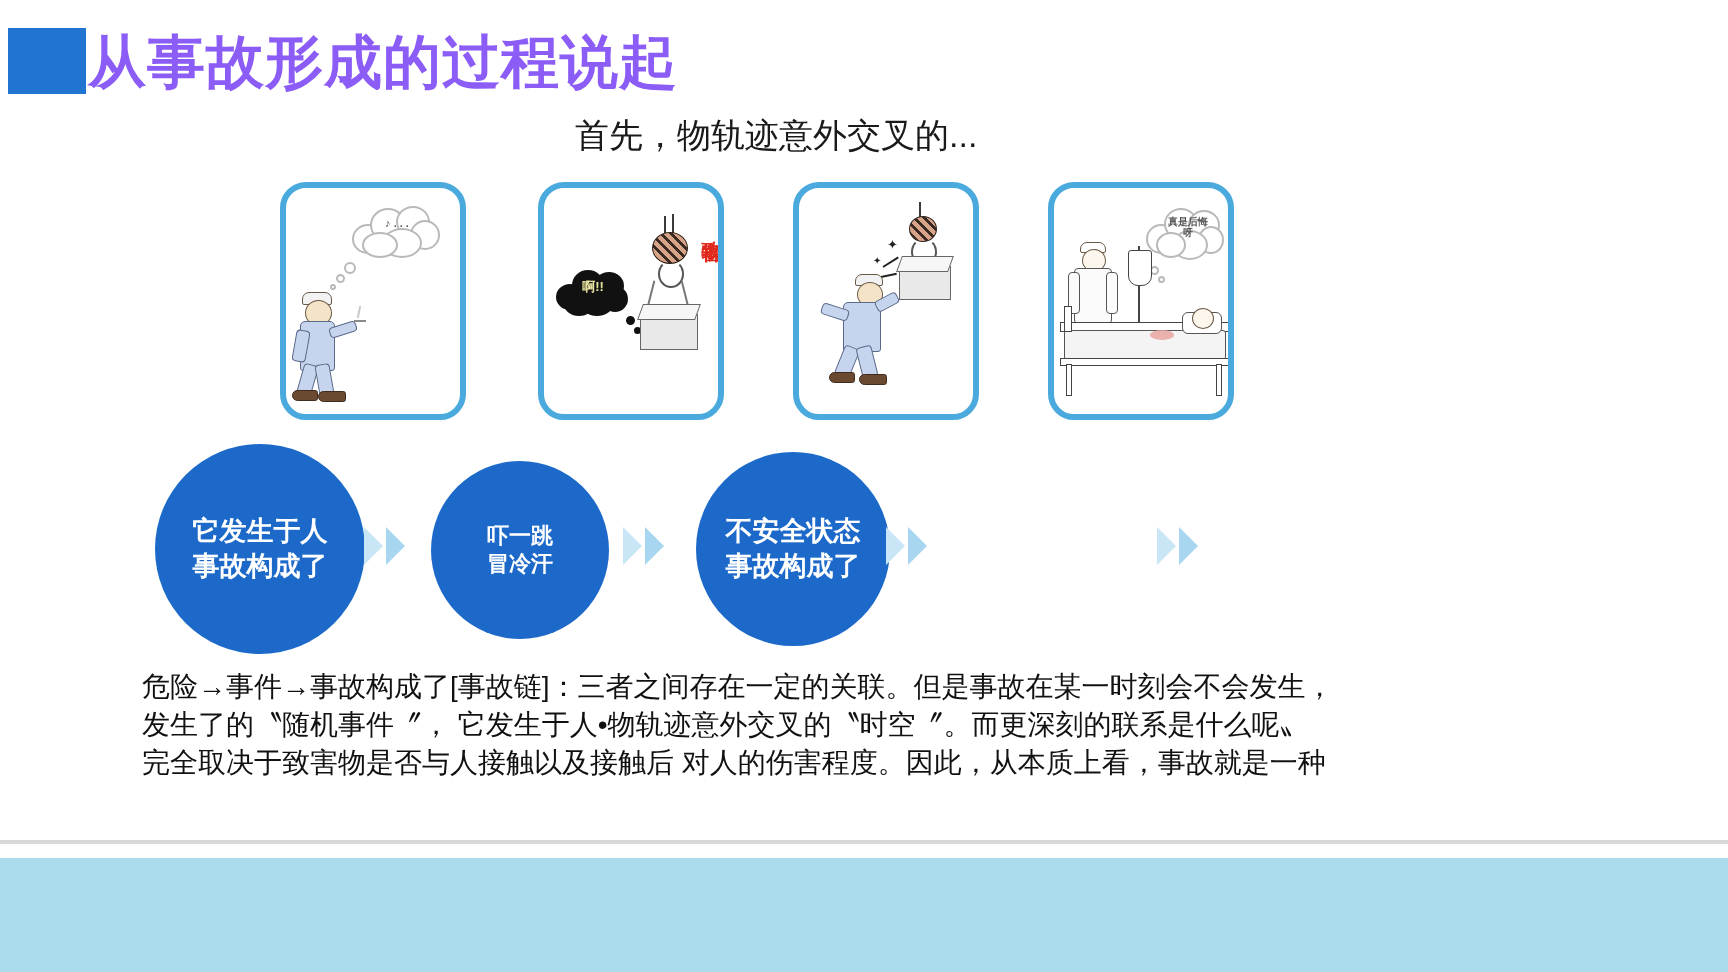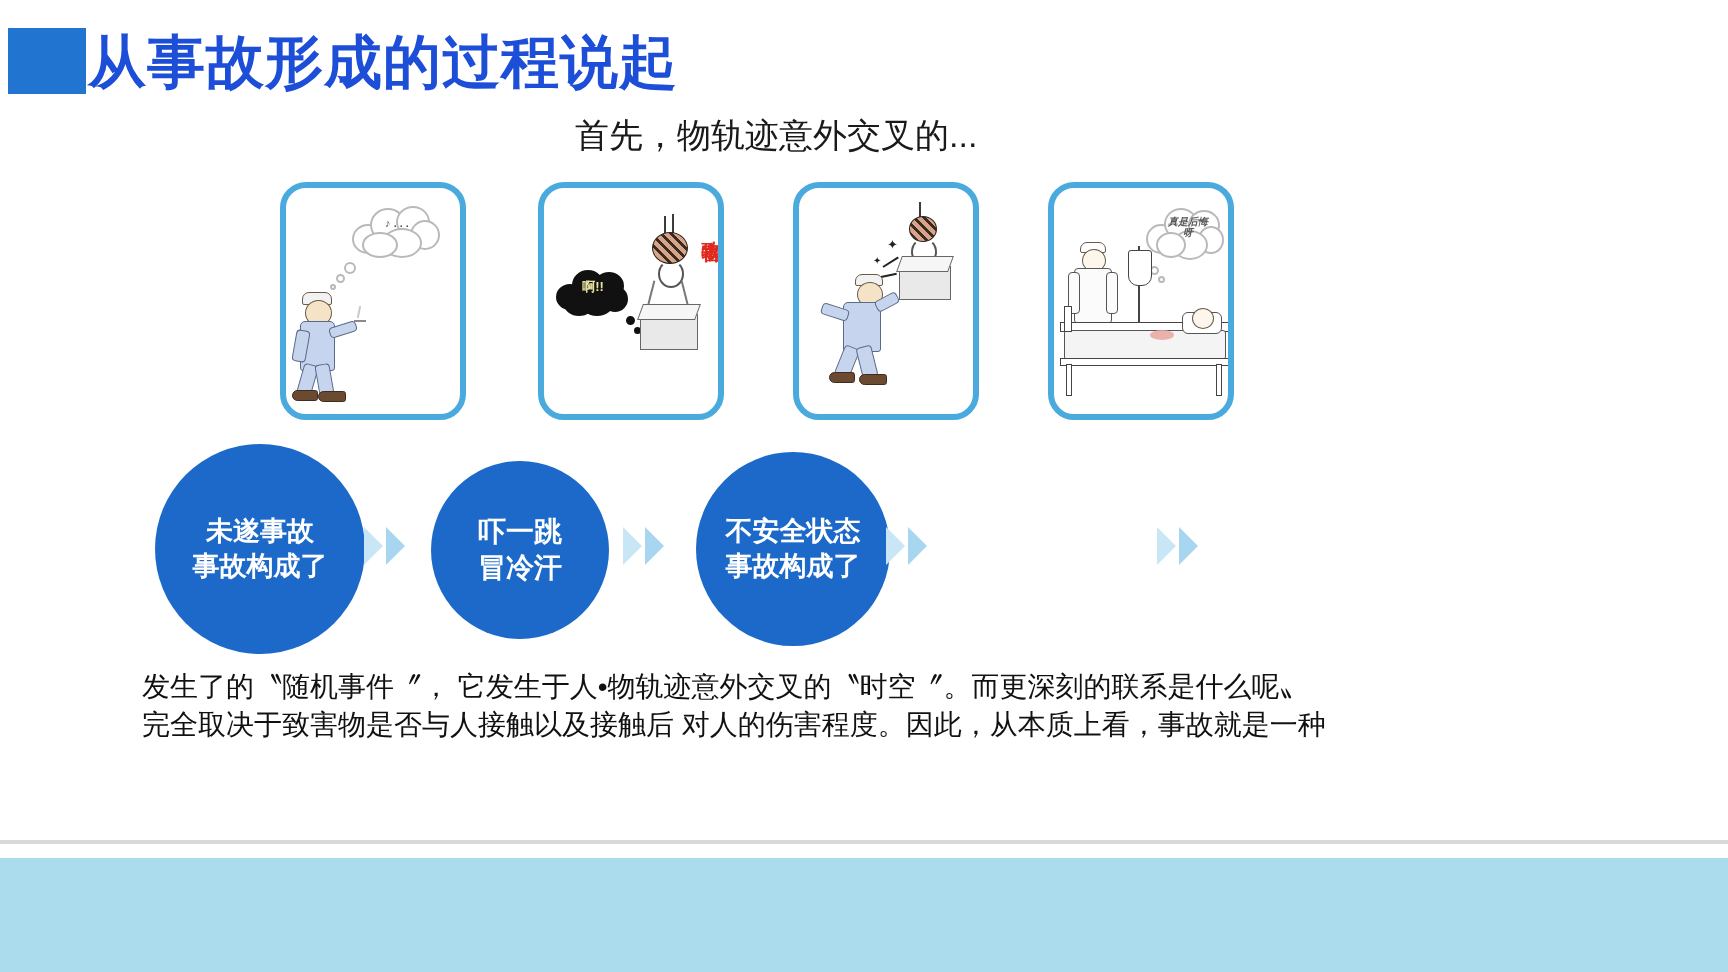--- a/index.html
+++ b/index.html
@@ -31,21 +31,21 @@
     width: 78px;
     height: 66px;
     background: #2175d0;
   }
   .title-text {
     position: absolute;
     left: 88px;
     top: 30px;
     font-size: 58px;
     font-weight: bold;
-    color: #1d4ed8;
+    color: #8b5cf6;
     letter-spacing: 1px;
     line-height: 64px;
     white-space: nowrap;
   }
 
   
   .subtitle {
     position: absolute;
     left: 575px;
     top: 113px;
@@ -212,21 +212,21 @@
     font-weight: bold;
     text-align: center;
     box-sizing: border-box;
   }
   .node .l {
     display:block;
     line-height: 1.28;
     white-space: nowrap;
   }
   .node.n1 { left: 0px;    width: 210px; height: 210px; top: -5px; font-size: 27px; }
-  .node.n2 { left: 276px;  width: 178px; height: 178px; top: 12px; font-size: 28px; }
+  .node.n2 { left: 276px;  width: 178px; height: 178px; top: 12px; font-size: 22px; }
   .node.n3 { left: 541px;  width: 194px; height: 194px; top: 3px;  font-size: 27px; }
   .node.n4 { left: 824px;  width: 178px; height: 178px; top: 12px; font-size: 26px; }
   .node.n5 { left: 1070px; width: 190px; height: 190px; top: 5px;  font-size: 27px; }
 
   .arrow {
     position: absolute;
     top: 78px;
     display: flex;
     gap: 3px;
     align-items: center;
@@ -383,21 +383,21 @@
     <div class="card c4">
       <div class="scene">
 
         <div class="cloud" style="left:92px; top:18px; width:80px; height:58px;">
           <i style="left:0px;  top:18px; width:30px; height:30px;"></i>
           <i style="left:18px; top:2px;  width:34px; height:32px;"></i>
           <i style="left:42px; top:4px;  width:32px; height:30px;"></i>
           <i style="left:52px; top:20px; width:26px; height:28px;"></i>
           <i style="left:26px; top:24px; width:36px; height:30px;"></i>
           <i style="left:10px; top:26px; width:30px; height:26px;"></i>
-          <div class="cloud-label" style="left:22px; top:10px; width:40px; font-size:10px; line-height:11px;font-style:italic;">真是后悔呀</div>
+          <div class="cloud-label" style="left:22px; top:10px; width:40px; font-size:10px; line-height:11px;">真是后悔呀</div>
         </div>
         <div class="tail">
           <i style="left:96px;  top:78px; width:9px; height:9px;"></i>
           <i style="left:104px; top:88px; width:7px; height:7px;"></i>
         </div>
 
         <div class="fig">
           <div class="cap" style="left:26px; top:54px; width:24px; height:9px; background:#fff;"></div>
           <div class="head" style="left:28px; top:61px; width:22px; height:21px; background:#fdf6ec;"></div>
           <div class="whitecoat" style="left:20px; top:80px; width:36px; height:54px;"></div>
@@ -417,21 +417,21 @@
         <div class="pillow" style="left:128px;top:124px; width:38px; height:20px;"></div>
         <div class="head" style="position:absolute; left:138px; top:120px; width:20px; height:19px; background:#fdf6ec; border:1.5px solid #6b5a46; border-radius:50%;"></div>
         <div class="wound" style="left:96px; top:142px; width:24px; height:10px;"></div>
       </div>
     </div>
   </div>
 
   <div class="flow">
 
     <div class="node n1">
-      <span class="l">未遂事故</span>
+      <span class="l">它发生于人</span>
       <span class="l">事故构成了</span>
     </div>
 
     <div class="arrow a1">
       <span class="light"></span>
         <span></span>
     </div>
 
     <div class="node n2">
       <span class="l">吓一跳</span>
@@ -455,20 +455,21 @@
 
 
     <div class="arrow a4">
       <span class="light"></span>
         <span></span>
     </div>
 
   </div>
 
   <div class="para">
+    <p>危险→事件→事故构成了[事故链]：三者之间存在一定的关联。但是事故在某一时刻会不会发生，</p>
     <p>发生了的〝随机事件〞，  它发生于人•物轨迹意外交叉的〝时空〞。而更深刻的联系是什么呢〟</p>
     <p>完全取决于致害物是否与人接触以及接触后  对人的伤害程度。因此，从本质上看，事故就是一种</p>
   </div>
 
   <div class="footer-line"></div>
   <div class="footer-band"></div>
 
 </div>
 
 </body></html>

